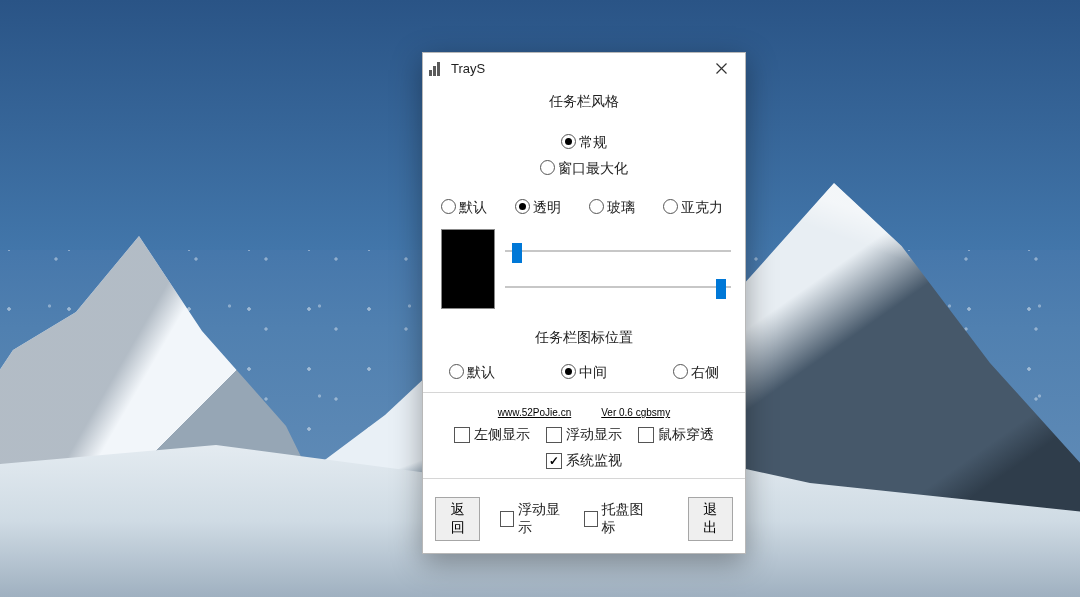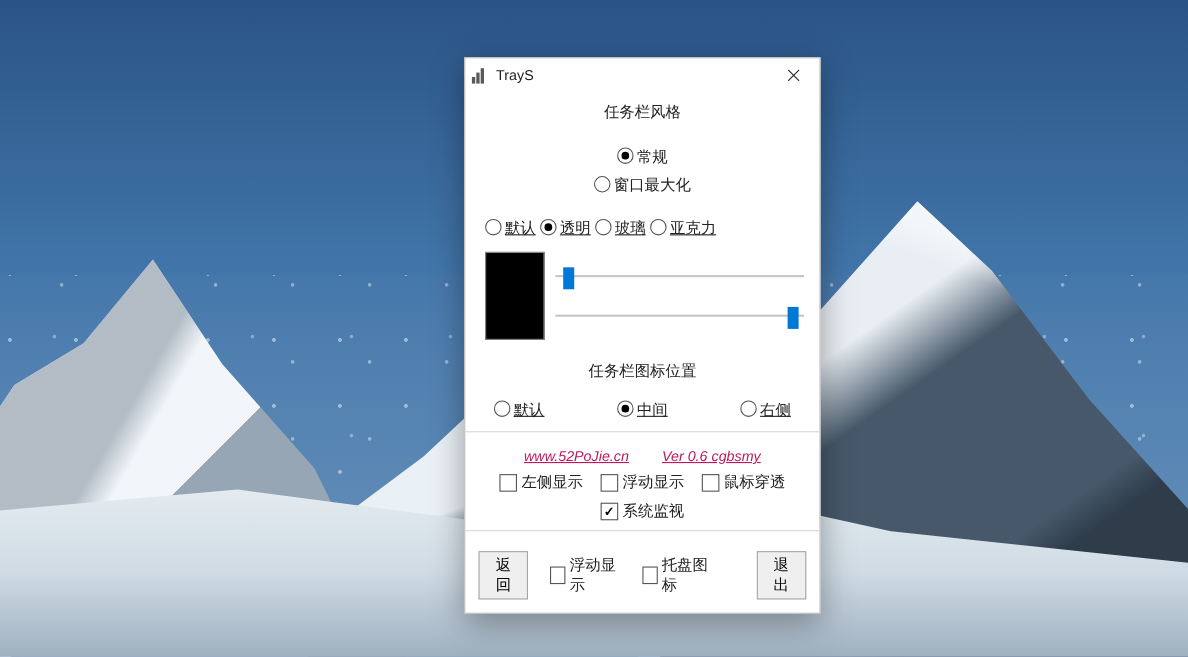--- a/index.html
+++ b/index.html
@@ -174,23 +174,22 @@
   }
   .radio.checked .dot::after {
     content: "";
     width: 7px; height: 7px;
     background: #000;
     border-radius: 50%;
   }
 
   .radio-row {
     display: flex;
-    gap: 4px;
+    gap: 28px;
     margin: 8px 0 10px 6px;
-    text-decoration: underline;
   }
   .radio-row.spread { justify-content: space-between; margin-left: 14px; margin-right: 14px; }
 
   .color-sliders {
     display: flex;
     gap: 10px;
     padding: 2px 2px 10px 6px;
     align-items: stretch;
   }
   .color-swatch {
@@ -229,24 +228,23 @@
     margin: 8px 0;
   }
 
   .links-row {
     display: flex;
     justify-content: center;
     gap: 30px;
     margin: 14px 0 8px;
   }
   .links-row a {
-    color: #be185d;
+    color: #000000;
     text-decoration: underline;
-    font-size: 13px;
-    font-style: italic;
+    font-size: 10px;
   }
 
   .checkbox {
     display: inline-flex;
     align-items: center;
     gap: 4px;
     cursor: pointer;
   }
   .checkbox .box {
     width: 14px; height: 14px;

